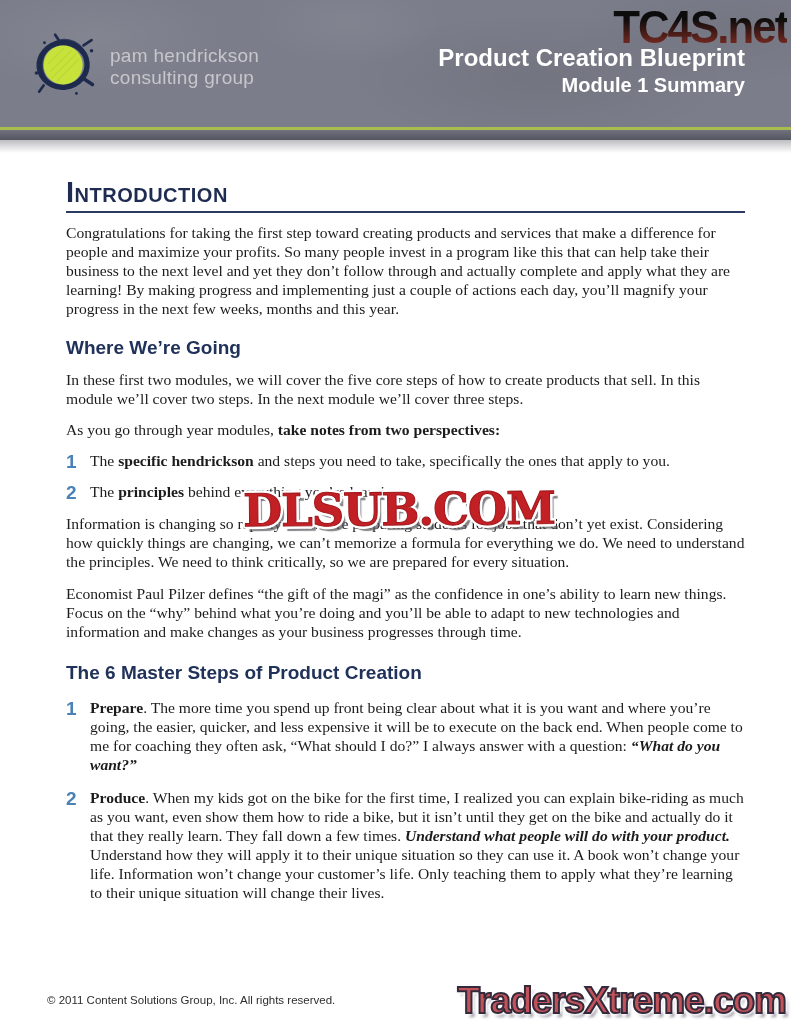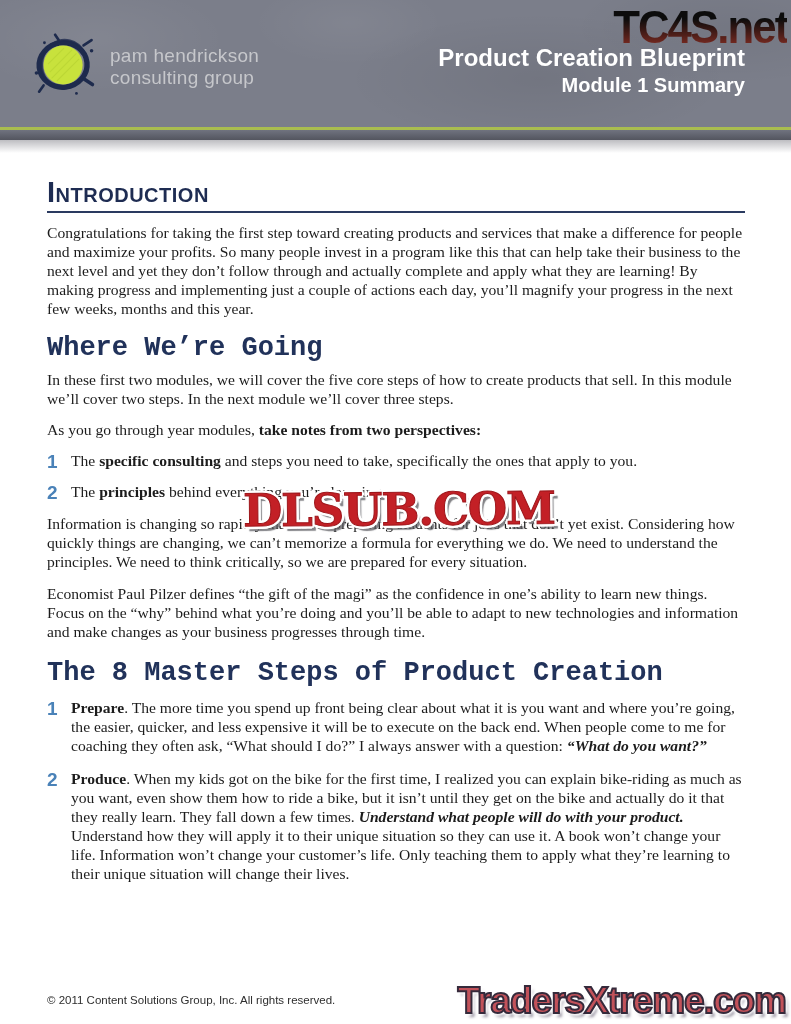--- a/index.html
+++ b/index.html
@@ -25,27 +25,27 @@
   .title-main{font-size:24px;line-height:28px;}
   .title-sub{font-size:20px;line-height:26px;}
 
   .wm-top{position:absolute;top:0px;right:4px;z-index:5;
     font-family:"Liberation Sans", sans-serif;font-weight:900;font-size:46px;letter-spacing:-2px;
     background:linear-gradient(#0c0c0c 35%, #7c2b22 85%);
     -webkit-background-clip:text;background-clip:text;color:transparent;
     transform:scaleX(0.95);transform-origin:right;}
 
   
-  .content{padding:0 46px 0 47px;}
+  .content{padding:0 46px 0 66px;}
   .h-intro{margin:24px 0 10px;padding-bottom:4px;border-bottom:2px solid #2a3a60;
     font-family:"Liberation Sans", sans-serif;font-weight:bold;font-variant:small-caps;
     text-transform:lowercase;font-size:29px;line-height:30px;color:#1e2c52;letter-spacing:0.5px;}
   .h-intro::first-letter{text-transform:uppercase;}
-  .h-sub{margin:18px 0 10px;font-family:Liberation Mono, monospace;font-weight:bold;
-    font-size:27px;line-height:24px;color:#21325a;}
+  .h-sub{margin:18px 0 10px;font-family:Liberation Sans, sans-serif;font-weight:bold;
+    font-size:19px;line-height:24px;color:#21325a;}
   p.body{margin:0 0 12px;font-size:15.6px;line-height:19px;}
   .indent{margin-left:36px;}
   .num-row{display:flex;margin:0 0 11px;}
   .num{flex:0 0 24px;color:#4a82b8;font-family:"Liberation Sans", sans-serif;
        font-weight:bold;font-size:19px;line-height:19px;padding-top:1px;}
   .num-body{flex:1;font-size:15.6px;line-height:19px;}
 
   
   .wm-mid{position:absolute;left:243px;top:483px;z-index:6;
     font-family:"DejaVu Serif", serif;font-weight:900;font-size:45px;letter-spacing:-1px;
@@ -116,31 +116,31 @@
 
     <div class="h-intro">Introduction</div>
     <p class="body">Congratulations for taking the first step toward creating products and services that make a difference for people and maximize your profits. So many people invest in a program like this that can help take their business to the next level and yet they don’t follow through and actually complete and apply what they are learning! By making progress and implementing just a couple of actions each day, you’ll magnify your progress in the next few weeks, months and this year.</p>
 
     <div class="h-sub">Where We’re Going</div>
     <p class="body">In these first two modules, we will cover the five core steps of how to create products that sell. In this module we’ll cover two steps. In the next module we’ll cover three steps.</p>
     <p class="body"><span>As you go through year modules, </span><span style="font-weight: bold;">take notes from two perspectives:</span></p>
 
     <div class="num-row">
       <div class="num">1</div>
-      <div class="num-body"><span>The </span><span style="font-weight: bold;">specific consulting</span><span> and steps you need to take, specifically the ones that apply to you.</span></div>
+      <div class="num-body"><span>The </span><span style="font-weight: bold;">specific hendrickson</span><span> and steps you need to take, specifically the ones that apply to you.</span></div>
     </div>
     <div class="num-row">
       <div class="num">2</div>
       <div class="num-body"><span>The </span><span style="font-weight: bold;">principles</span><span> behind everything you’re learning.</span></div>
     </div>
 
     <p class="body indent" style="margin-top:12px;">Information is changing so rapidly that we’re preparing students for jobs that don’t yet exist. Considering how quickly things are changing, we can’t memorize a formula for everything we do. We need to understand the principles. We need to think critically, so we are prepared for every situation.</p>
     <p class="body indent" style="margin-top:13px;">Economist Paul Pilzer defines “the gift of the magi” as the confidence in one’s ability to learn new things. Focus on the “why” behind what you’re doing and you’ll be able to adapt to new technologies and information and make changes as your business progresses through time.</p>
 
-    <div class="h-sub" style="margin-top:20px;margin-bottom:13px;">The 8 Master Steps of Product Creation</div>
+    <div class="h-sub" style="margin-top:20px;margin-bottom:13px;">The 6 Master Steps of Product Creation</div>
 
     <div class="num-row" style="margin-bottom:14px;">
       <div class="num">1</div>
       <div class="num-body"><span style="font-weight: bold;">Prepare</span><span>. The more time you spend up front being clear about what it is you want and where you’re going, the easier, quicker, and less expensive it will be to execute on the back end. When people come to me for coaching they often ask, “What should I do?” I always answer with a question: </span><span style="font-weight: bold; font-style: italic;">“What do you want?”</span></div>
     </div>
     <div class="num-row">
       <div class="num">2</div>
       <div class="num-body"><span style="font-weight: bold;">Produce</span><span>. When my kids got on the bike for the first time, I realized you can explain bike-riding as much as you want, even show them how to ride a bike, but it isn’t until they get on the bike and actually do it that they really learn. They fall down a few times. </span><span style="font-weight: bold; font-style: italic;">Understand what people will do with your product.</span><span> Understand how they will apply it to their unique situation so they can use it. A book won’t change your life. Information won’t change your customer’s life. Only teaching them to apply what they’re learning to their unique situation will change their lives.</span></div>
     </div>
 

